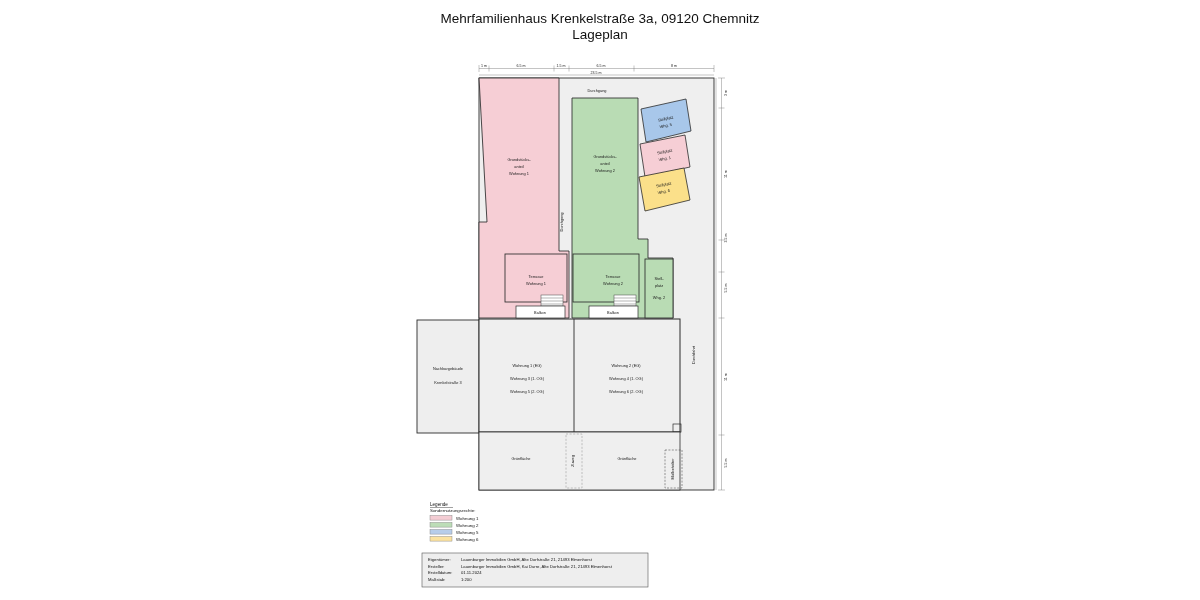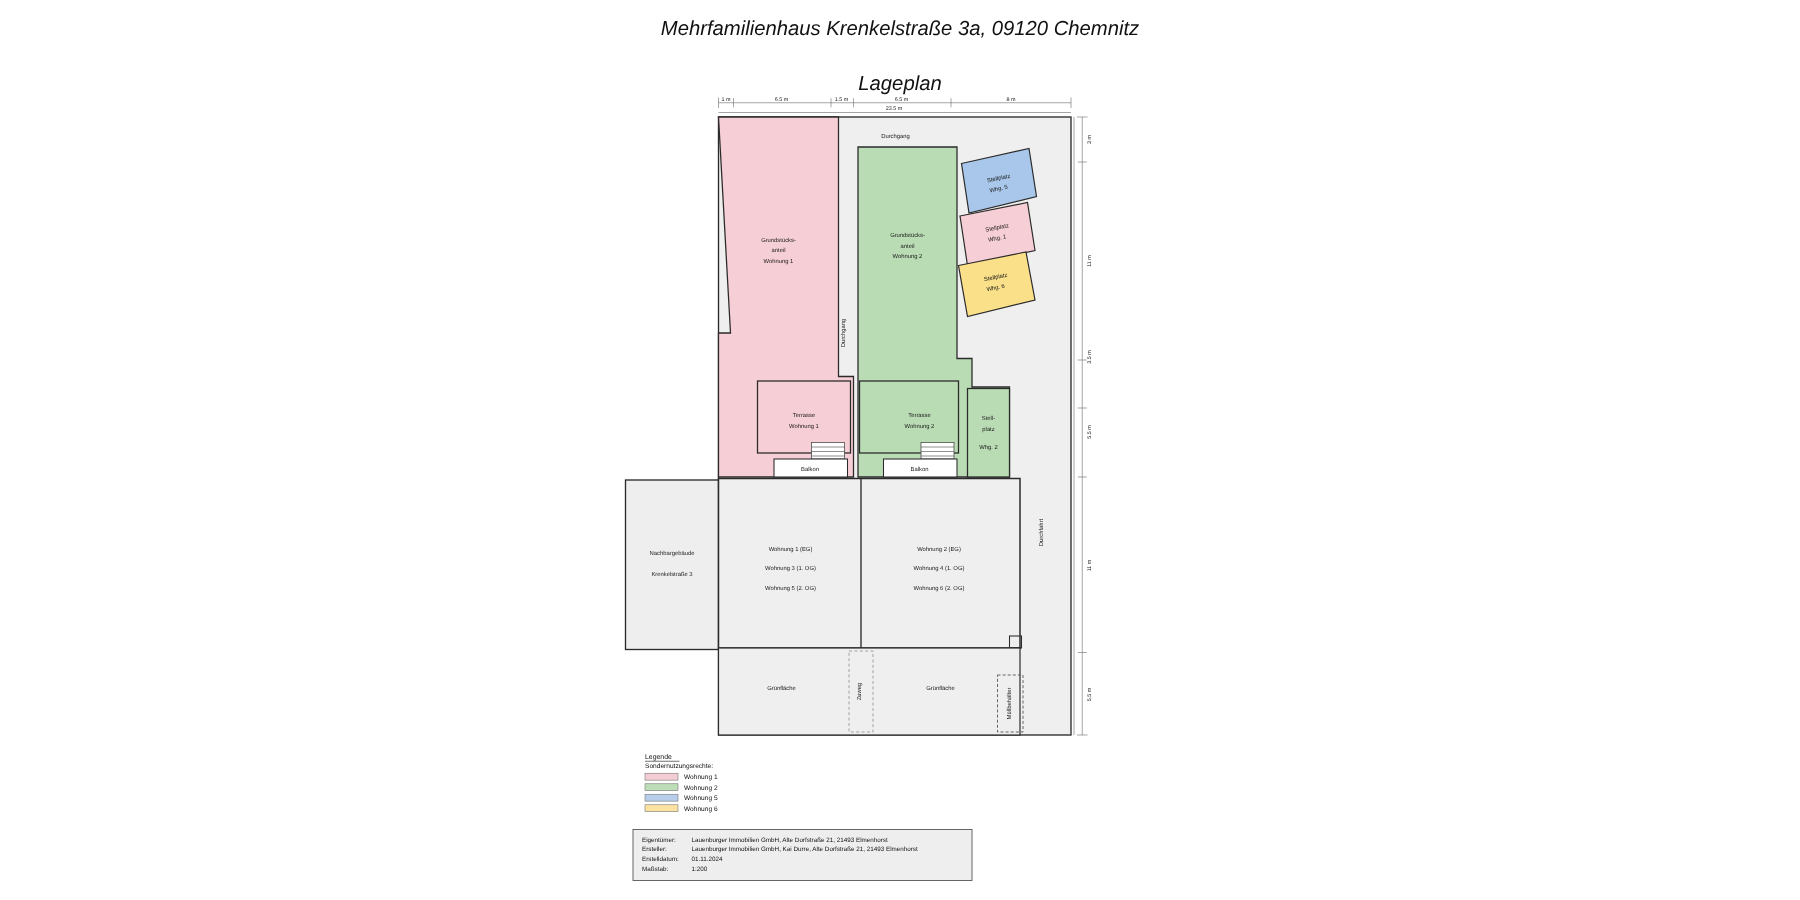--- a/index.html
+++ b/index.html
@@ -12,23 +12,22 @@
     overflow:hidden;
     position:relative;
   }
   #plan-title{
     position:absolute;
     left:0;top:11px;width:1200px;
     text-align:center;
     font-size:13.5px;
     line-height:16px;
     color:#111;
-    font-style:italic;
   }
-  #plan-title .line2{display:block;margin-top:21px;}
+  #plan-title .line2{display:block;}
   #plan-svg{
     position:absolute;
     left:0;top:0;
   }
   .dim-label{font-size:3.6px;fill:#222;font-family:"Liberation Sans",sans-serif;}
   .area-label-sm{font-size:3.9px;fill:#1a1a1a;font-family:"Liberation Sans",sans-serif;text-anchor:middle;}
   .legend-head{font-size:4.6px;fill:#111;font-family:"Liberation Sans",sans-serif;}
   .legend-txt{font-size:4.4px;fill:#111;font-family:"Liberation Sans",sans-serif;}
   .info-lbl{font-size:4.2px;fill:#111;font-family:"Liberation Sans",sans-serif;}
   .dimline{stroke:#6a6a6a;stroke-width:0.4;fill:none;}

